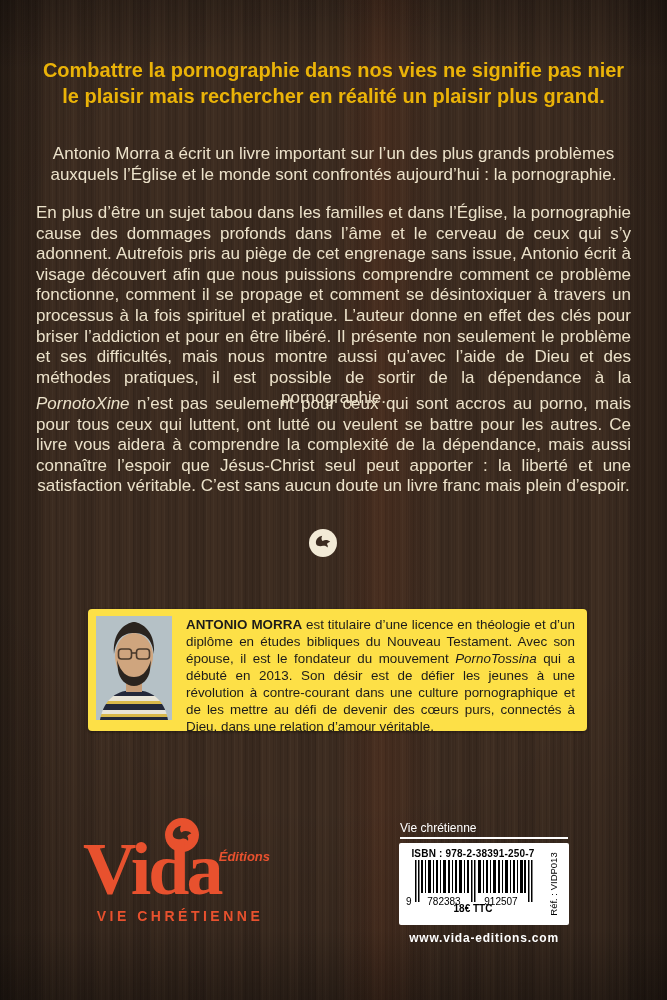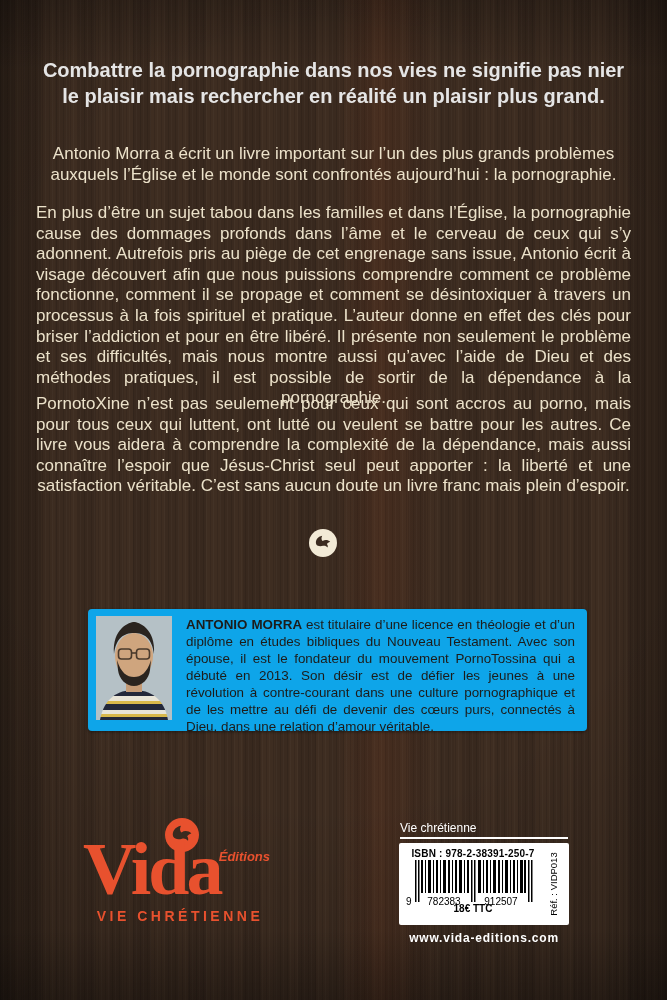--- a/index.html
+++ b/index.html
@@ -13,43 +13,43 @@
       linear-gradient(90deg, rgba(0,0,0,0.32) 0, rgba(0,0,0,0) 9%, rgba(0,0,0,0) 50%, rgba(150,60,25,0.12) 57%, rgba(0,0,0,0) 66%, rgba(0,0,0,0) 91%, rgba(0,0,0,0.32) 100%),
       repeating-linear-gradient(90deg, rgba(0,0,0,0.10) 0 1px, rgba(0,0,0,0) 1px 3px, rgba(255,255,255,0.025) 3px 4px, rgba(0,0,0,0) 4px 7px),
       repeating-linear-gradient(90deg, rgba(0,0,0,0.07) 0 14px, rgba(0,0,0,0) 14px 23px, rgba(0,0,0,0.10) 23px 41px, rgba(0,0,0,0) 41px 55px),
       #3e2d21;
   }
   .abs { position:absolute; }
 
   
   .headline{
     top:57px; left:33px; width:601px;
-    color:#e5e5e5; font-weight:bold; font-size:20px; line-height:26px;
+    color:#eab308; font-weight:bold; font-size:20px; line-height:26px;
     text-align:center;
   }
   .para{
     left:36px; width:595px;
     color:#ece2ca; font-size:17px; line-height:20.6px;
   }
   .p1{ top:144px; text-align:center; }
   .p2{ top:203px; text-align:justify; text-align-last:center; }
   .p3{ top:394px; text-align:justify; text-align-last:center; }
-  .ital{ }
+  .ital{ font-style:italic; }
 
   
   .emblem{
     top:529px; left:309px; width:28px; height:28px; border-radius:50%;
     background:#f2ead6; display:flex; align-items:center; justify-content:center;
   }
   .emblem svg{ width:20px; height:20px; }
 
   
   .author-box{
     top:609px; left:88px; width:499px; height:122px;
-    background:#0ea5e9; border-radius:4px;
+    background:#fde047; border-radius:4px;
     display:flex; padding:7px 12px 0 8px;
     box-shadow:0 1px 3px rgba(0,0,0,0.4);
   }
   .photo{ width:76px; height:104px; flex:0 0 76px; overflow:hidden; }
   .bio{
     margin-left:14px; color:#1d1c1a;
     font-size:13.4px; line-height:17px; text-align:justify;
   }
   .bio .name{ font-weight:bold; }
 

